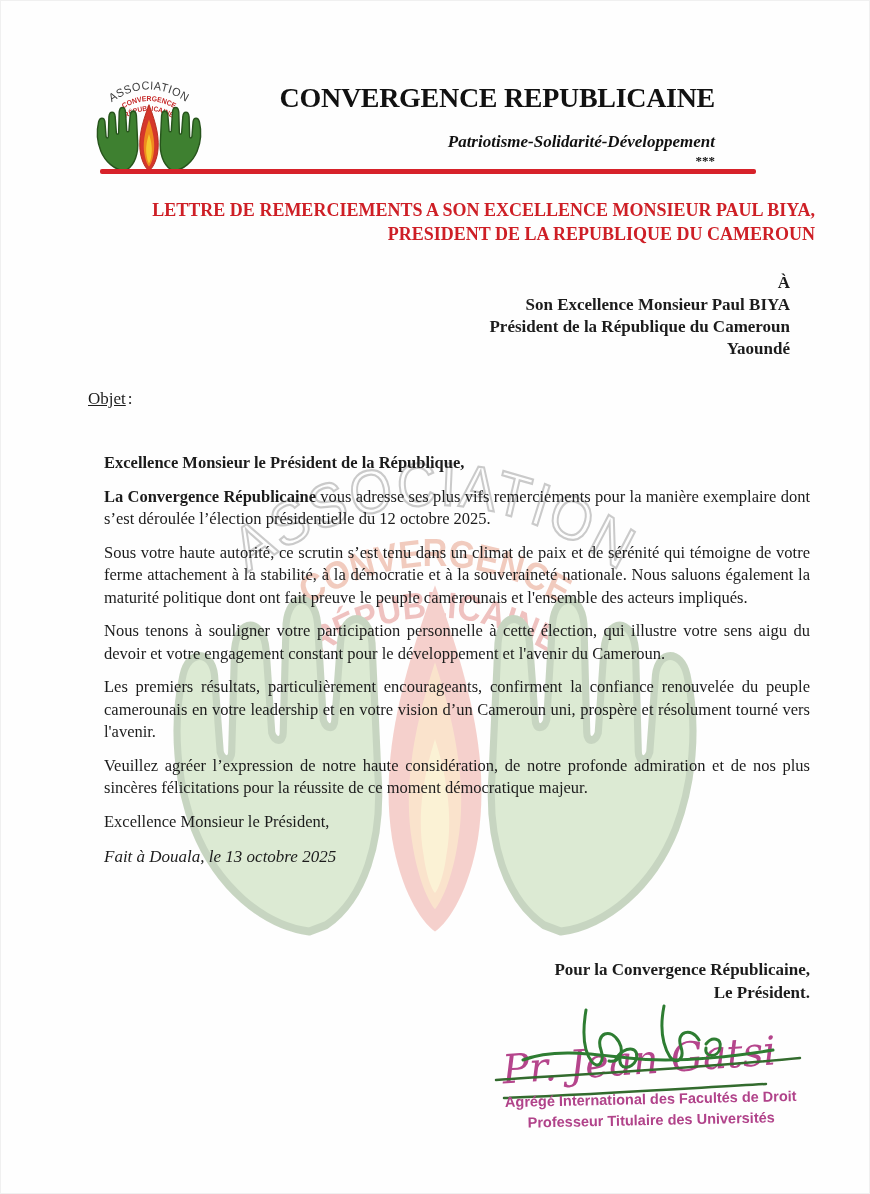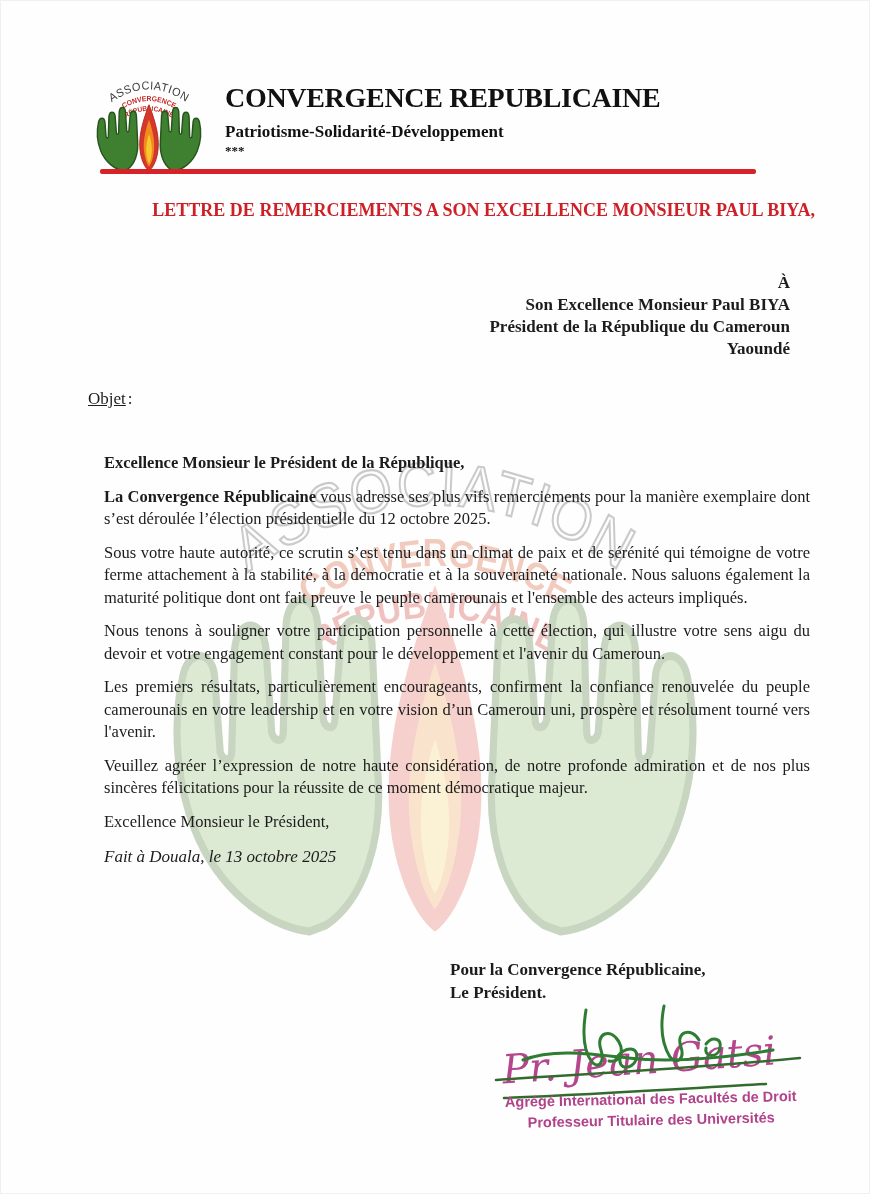--- a/index.html
+++ b/index.html
@@ -3,23 +3,23 @@
 <meta charset="utf-8">
 <style>
   html,body{margin:0;padding:0;background:#ffffff;}
   .page{
     position:relative;width:870px;height:1194px;background:#fefefe;
     overflow:hidden;font-family:"Liberation Serif","DejaVu Serif",serif;color:#1c1c1c;
     box-shadow:inset 0 0 0 1px #f0f0f0;
   }
   
   .logo{position:absolute;left:86px;top:68px;width:126px;height:104px;}
-  .head-text{position:absolute;left:225px;top:82px;width:490px;text-align:left;}
+  .head-text{position:absolute;left:225px;top:82px;width:490px;text-align:right;}
   .org-name{font-size:28px;font-weight:bold;letter-spacing:-0.3px;color:#111;}
-  .motto{font-size:17px;font-weight:bold;margin-top:8px;color:#111;}
+  .motto{font-size:17px;font-weight:bold;font-style:italic;margin-top:18px;color:#111;}
   .stars{font-size:13px;font-weight:bold;margin-top:1px;color:#111;}
   .red-rule{position:absolute;left:100px;top:169px;width:656px;height:5px;background:#d7222a;border-radius:2px;}
   
   .letter-heading{position:absolute;left:55px;top:198px;width:760px;text-align:right;
     color:#ce1f26;font-weight:bold;font-size:18px;line-height:24px;}
   
   .recipient{position:absolute;right:80px;top:272px;text-align:right;font-weight:bold;
     font-size:17px;line-height:22px;}
   
   .objet{position:absolute;left:88px;top:387px;display:flex;gap:7px;font-size:17px;line-height:23px;justify-content:flex-end;}
@@ -27,21 +27,21 @@
   .objet-colon{margin-left:2px;}
   .objet-text{font-weight:bold;}
   
   .watermark{position:absolute;left:120px;top:393px;width:630px;height:545px;opacity:0.30;pointer-events:none;}
   
   .body-text{position:absolute;left:104px;top:452px;width:706px;font-size:16.5px;line-height:22.5px;text-align:justify;}
   .body-text p{margin:0 0 11px 0;}
   .bold{font-weight:bold;}
   .date-line{margin-top:13px;text-align:left;font-style:italic;font-size:17px;}
   
-  .sign-block{position:absolute;left:450px;top:958px;width:360px;text-align:left;
+  .sign-block{position:absolute;left:450px;top:958px;width:360px;text-align:right;
     font-weight:bold;font-size:17px;line-height:23px;}
   .signature{position:absolute;left:468px;top:1000px;width:344px;height:112px;}
   .stamp-titles{position:absolute;left:505px;top:1089px;width:292px;text-align:center;
     font-family:"Liberation Sans","DejaVu Sans",sans-serif;font-weight:bold;font-size:14.5px;
     line-height:21px;color:#b1438a;transform:rotate(-1.2deg);}
 </style>
 </head>
 <body>
 
 <div class="page">
@@ -72,20 +72,21 @@
 
   <div class="head-text">
     <div class="org-name">CONVERGENCE REPUBLICAINE</div>
     <div class="motto">Patriotisme-Solidarité-Développement</div>
     <div class="stars">***</div>
   </div>
   <div class="red-rule"></div>
 
   <div class="letter-heading">
     <div>LETTRE DE REMERCIEMENTS A SON EXCELLENCE MONSIEUR PAUL BIYA,</div>
+    <div>PRESIDENT DE LA REPUBLIQUE DU CAMEROUN</div>
   </div>
 
   <div class="recipient">
     <div>À</div>
     <div>Son Excellence Monsieur Paul BIYA</div>
     <div>Président de la République du Cameroun</div>
     <div>Yaoundé</div>
   </div>
 
   <div class="objet">

